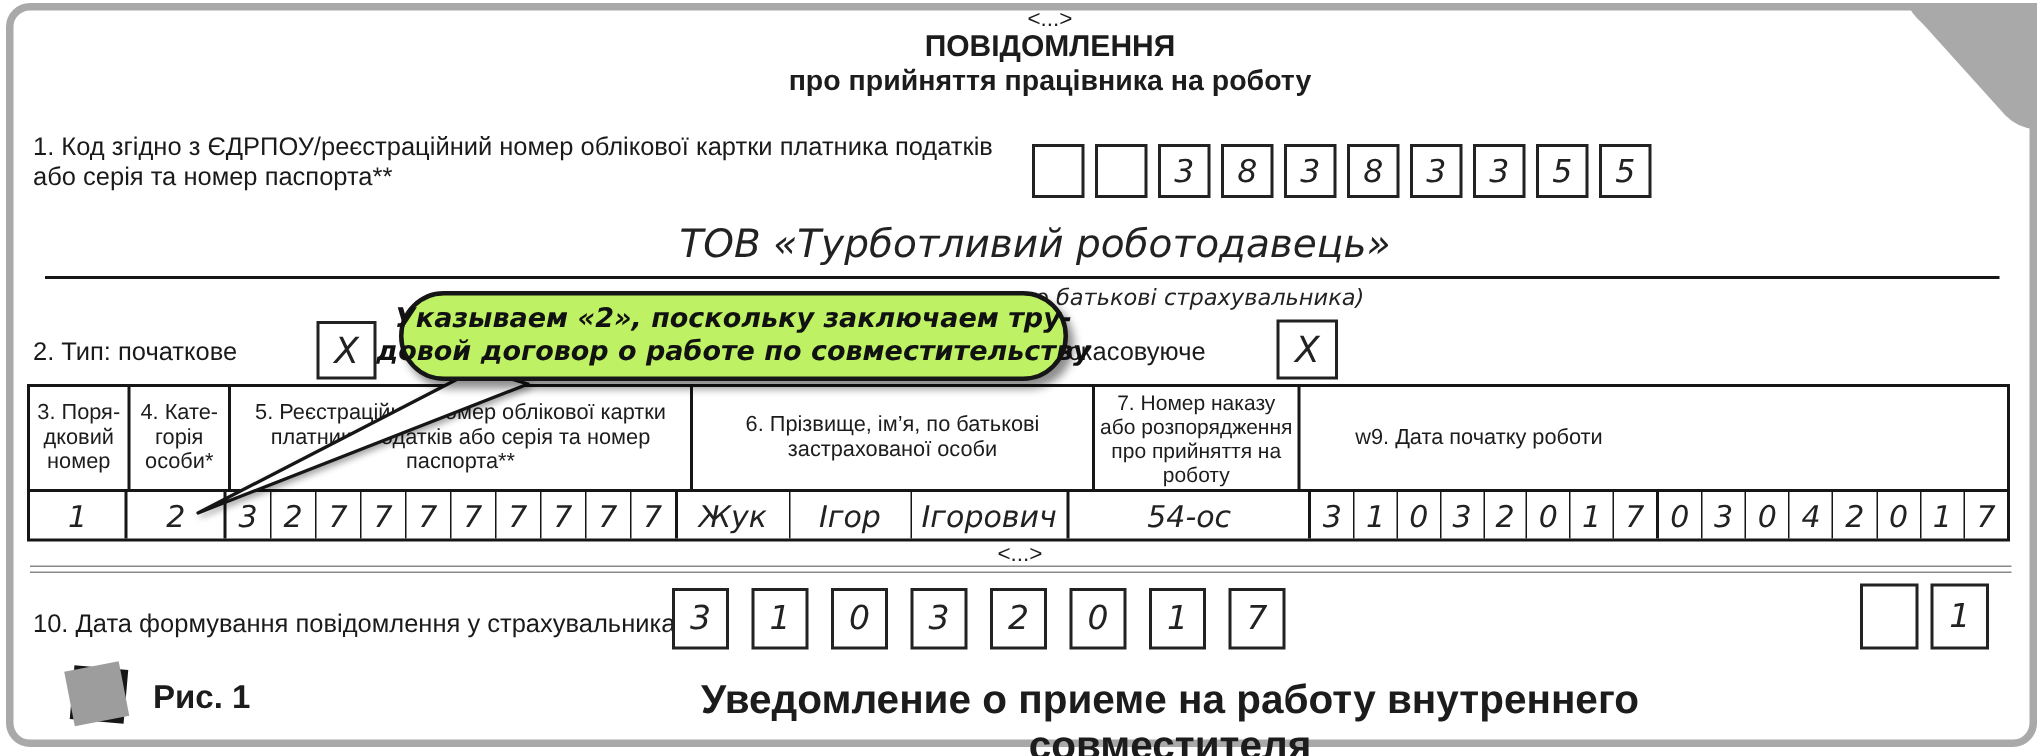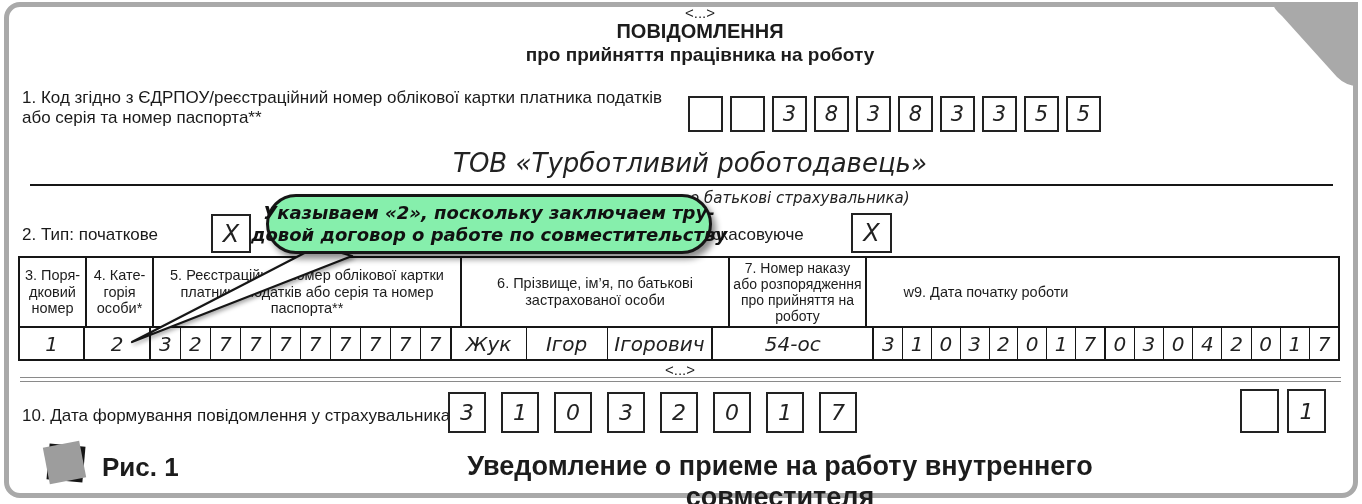--- a/index.html
+++ b/index.html
@@ -50,21 +50,21 @@
   .td { display:flex; align-items:center; justify-content:center;
         font-size:20px; }
   .strip { display:flex; }
   .strip .dcell { flex:1; display:flex; align-items:center; justify-content:center;
         border-right:1.5px solid #161616; font-size:20px; height:100%; }
   .strip .dcell:last-child { border-right:none; }
 
   
   .bubble {
     position:absolute; left:266px; top:194px; width:446px; height:60px;
-    background:#86efac; border:3px solid #161616; border-radius:32px;
+    background:#bef264; border:3px solid #161616; border-radius:32px;
     display:flex; flex-direction:column; align-items:center; justify-content:center;
     z-index:5; box-shadow:4px 5px 6px rgba(0,0,0,0.45);
   }
   .bubble .bl {
     font-family:"DejaVu Sans", sans-serif; font-style:italic; font-weight:600;
     font-size:18px; line-height:1.25; color:#111; white-space:nowrap;
   }
   .needle { position:absolute; left:100px; top:242px; width:270px; height:112px; z-index:4; }
 
   
@@ -202,15 +202,15 @@
 
   <div class="abs" style="left:1240px; top:389px; display:flex;">
     <div class="box hand" style="width:39px; height:44px; margin-right:8px; font-size:22px;"></div>
     <div class="box hand" style="width:39px; height:44px; font-size:22px;">1</div>
   </div>
 
   <div class="fig-icon">
     <div class="blk"></div>
     <div class="gry"></div>
   </div>
-  <div class="abs bold" style="left:102px; top:452px; font-size:26px;">Рис. 1</div>
+  <div class="abs bold" style="left:102px; top:452px; font-size:22px;">Рис. 1</div>
   <div class="abs ctr bold" style="left:430px; top:451px; width:700px; font-size:27px;">Уведомление о приеме на работу внутреннего совместителя</div>
 </div>
 
 </body></html>

